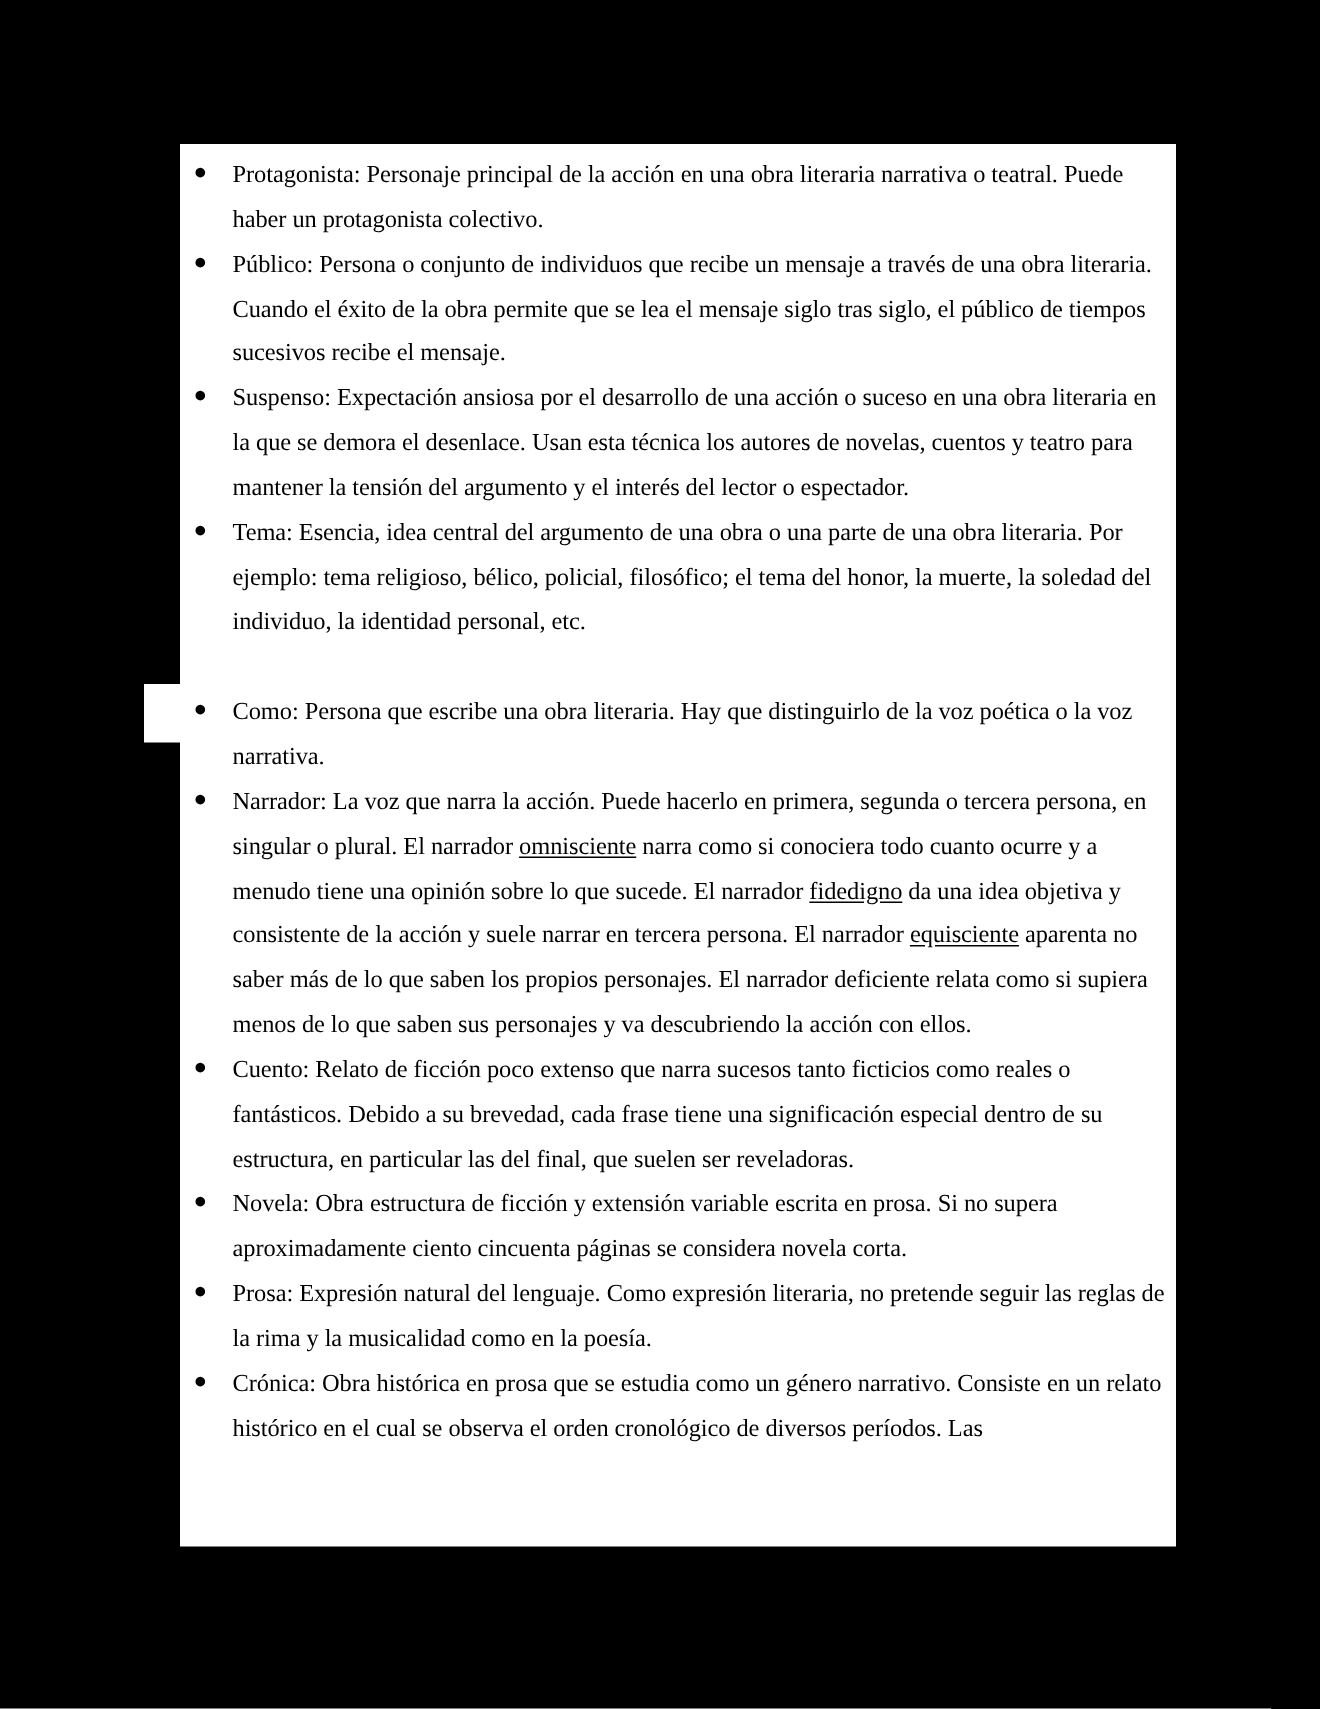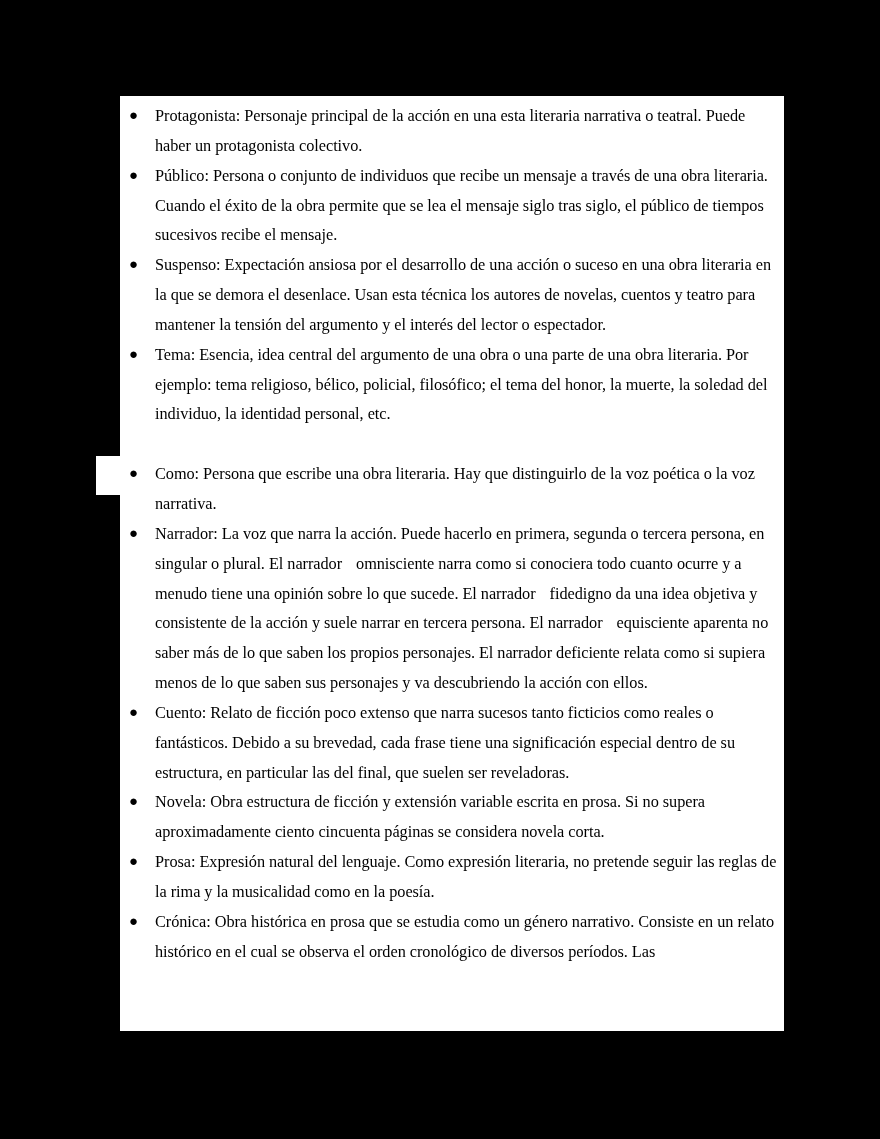--- a/index.html
+++ b/index.html
@@ -39,34 +39,34 @@
       line-height: 29.85px;
       letter-spacing: -0.05px;
     }
     .bullet {
       position: absolute;
       left: 9px; top: 0;
       font-size: 15px;
       line-height: 29.85px;
     }
     .term { font-weight: normal; }
-    .u { text-underline-offset: 2px; margin-left: 10px; }
+    .u { text-decoration: underline; text-underline-offset: 2px; }
     .gap { height: 29.85px; }
   </style>
 </head>
 <body>
 
 <div class="notch"></div>
 
 <div class="page">
   <ul class="list">
 
     <li class="item">
       <span class="bullet">●</span>
-      <span class="term">Protagonista:</span><span> Personaje principal de la acción en una esta literaria narrativa o teatral. Puede haber un protagonista colectivo.</span>
+      <span class="term">Protagonista:</span><span> Personaje principal de la acción en una obra literaria narrativa o teatral. Puede haber un protagonista colectivo.</span>
     </li>
 
     <li class="item">
       <span class="bullet">●</span>
       <span class="term">Público:</span><span> Persona o conjunto de individuos que recibe un mensaje a través de una obra literaria. Cuando el éxito de la obra permite que se lea el mensaje siglo tras siglo, el público de tiempos sucesivos recibe el mensaje.</span>
     </li>
 
     <li class="item">
       <span class="bullet">●</span>
       <span class="term">Suspenso:</span><span> Expectación ansiosa por el desarrollo de una acción o suceso en una obra literaria en la que se demora el desenlace. Usan esta técnica los autores de novelas, cuentos y teatro para mantener la tensión del argumento y el interés del lector o espectador.</span>

